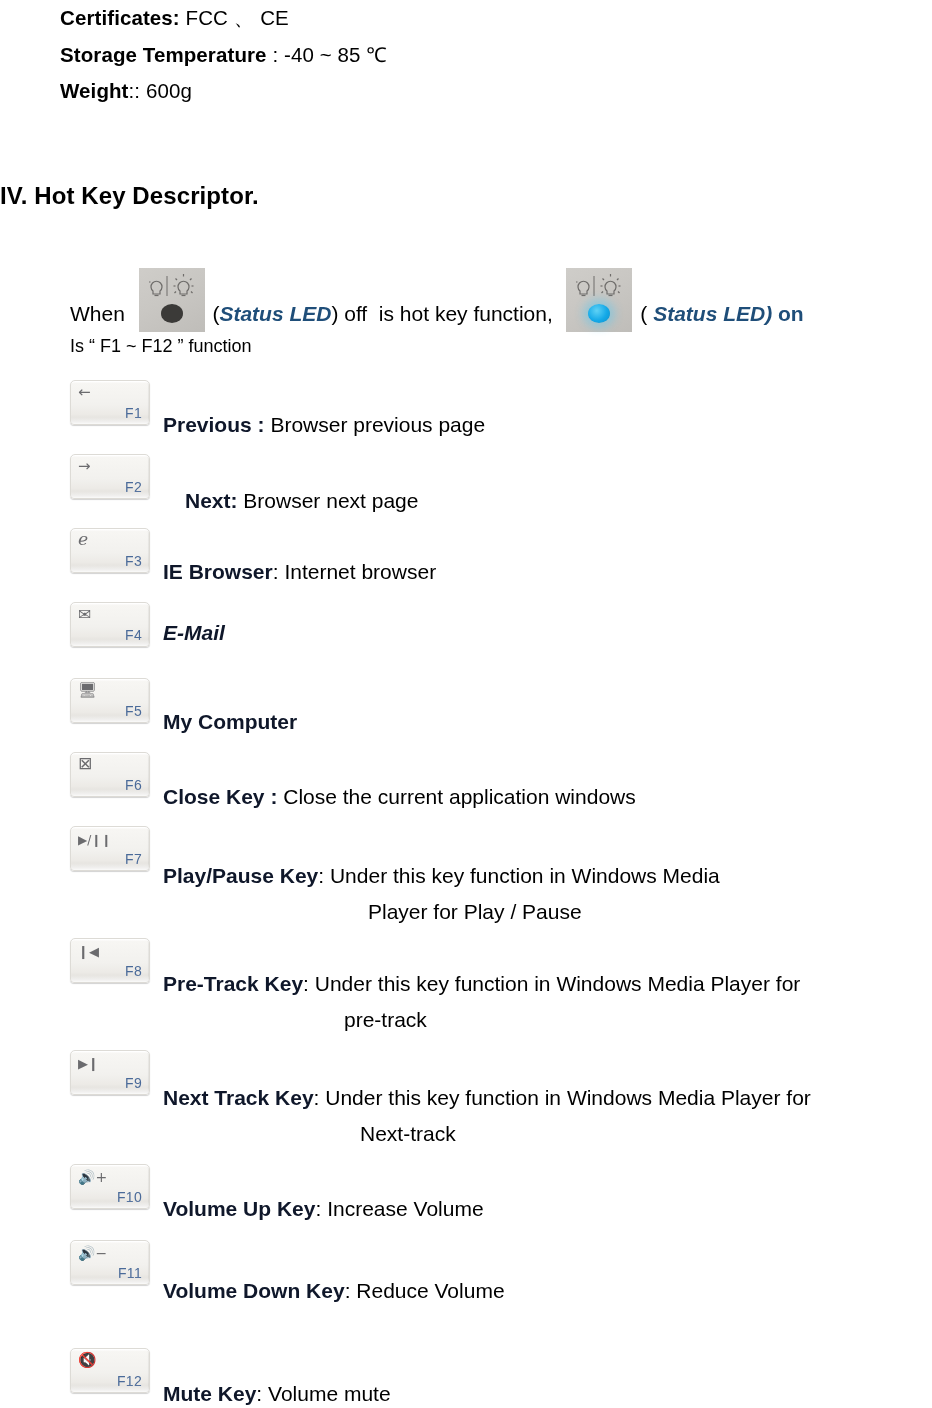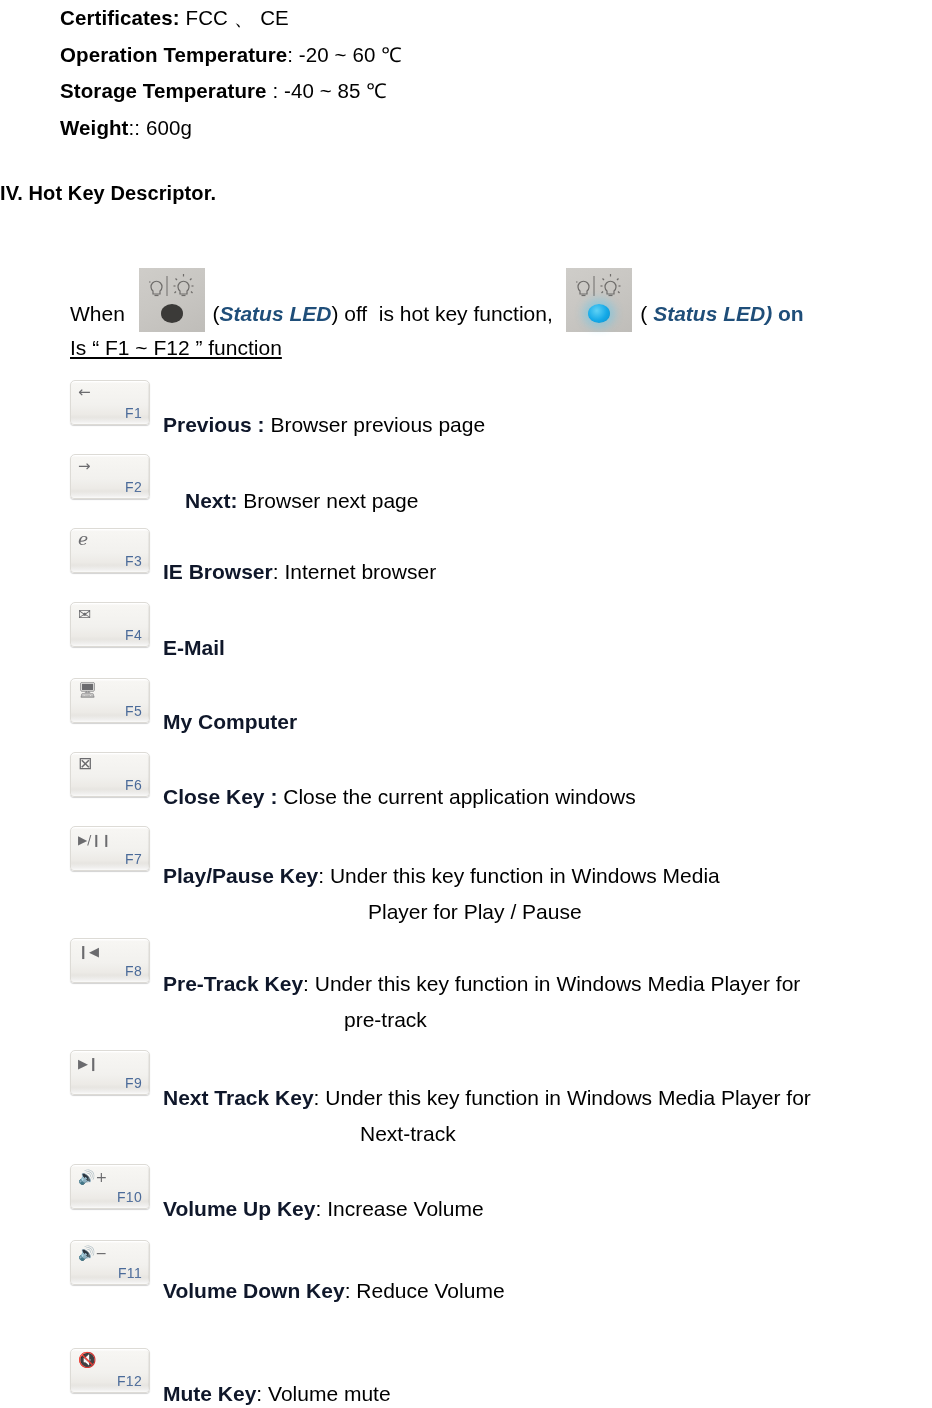--- a/index.html
+++ b/index.html
@@ -36,21 +36,21 @@
     white-space: nowrap;
     letter-spacing: 0.1px;
   }
   .spec-line b { font-weight: bold; }
 
   
   .heading {
     position: absolute;
     left: 0px;
     top: 182px;
-    font-size: 20px;
+    font-size: 24px;
     font-weight: bold;
     letter-spacing: 0.1px;
     white-space: nowrap;
   }
   .heading .tail { font-weight: bold; }
 
   
   .when-line {
     position: absolute;
     left: 70px;
@@ -67,23 +67,22 @@
   }
   .blue-bold {
     color: #1F4E79;
     font-weight: bold;
   }
 
   .is-line {
     position: absolute;
     left: 70px;
     top: 336px;
-    font-size: 21px;
-    white-space: nowrap;
-    text-decoration: underline;
+    font-size: 18px;
+    white-space: nowrap;
   }
 
   
   .led-icon {
     display: inline-block;
     position: relative;
     width: 66px;
     height: 64px;
     background: linear-gradient(150deg,#cfcdc9 0%, #c9c7c3 45%, #bfbdb9 100%);
     margin: 0 2px;
@@ -190,23 +189,20 @@
   }
 </style>
 </head>
 <body>
 
 <div class="page">
 
   <div class="spec-block">
     <div class="spec-line">
       <b>Certificates:</b><span>  FCC  、  CE</span>
-    </div>
-    <div class="spec-line">
-      <b>Operation Temperature</b><span>: -20 ~ 60 ℃</span>
     </div>
     <div class="spec-line">
       <b>Storage Temperature</b><span> : -40 ~ 85 ℃</span>
     </div>
     <div class="spec-line">
       <b>Weight</b><span>:: 600g</span>
     </div>
   </div>
 
   <div class="heading">
@@ -297,21 +293,21 @@
       <span class="lbl">IE Browser</span><span>: Internet browser</span>
     </div>
   </div>
 
   <div class="key-row" style="top:602px;">
     <div class="keycap" style="top:0px;">
       <span class="glyph" style="font-size:16px;top:3px;">✉</span>
       <span class="fnum">F4</span>
       <span class="sheen"></span>
     </div>
-    <div class="key-text" style="top:33px;">
+    <div class="key-text" style="top:18px;font-style:italic;">
       <span class="lbl">E-Mail</span><span></span>
     </div>
   </div>
 
   <div class="key-row" style="top:678px;">
     <div class="keycap" style="top:0px;">
       <span class="glyph" style="font-size:15px;top:3px;">🖥</span>
       <span class="fnum">F5</span>
       <span class="sheen"></span>
     </div>

